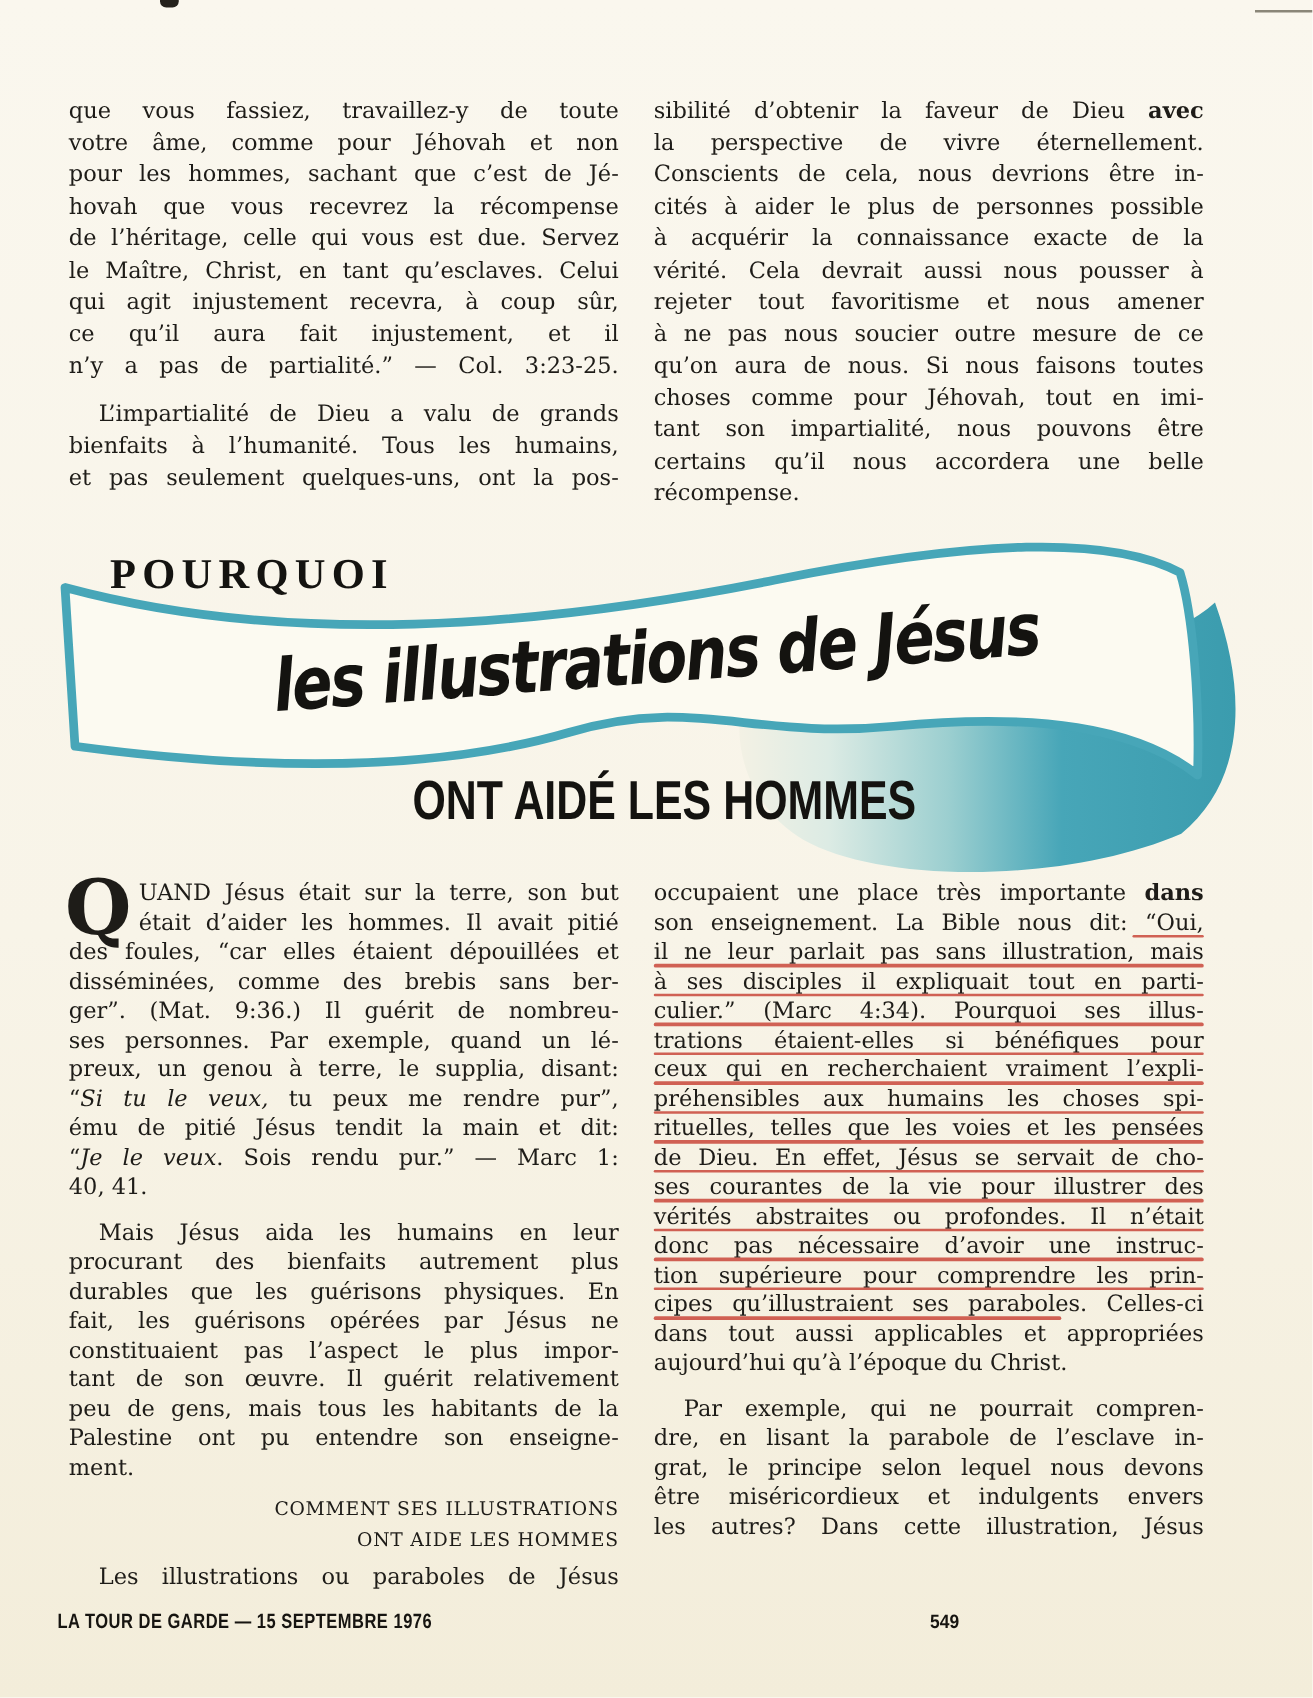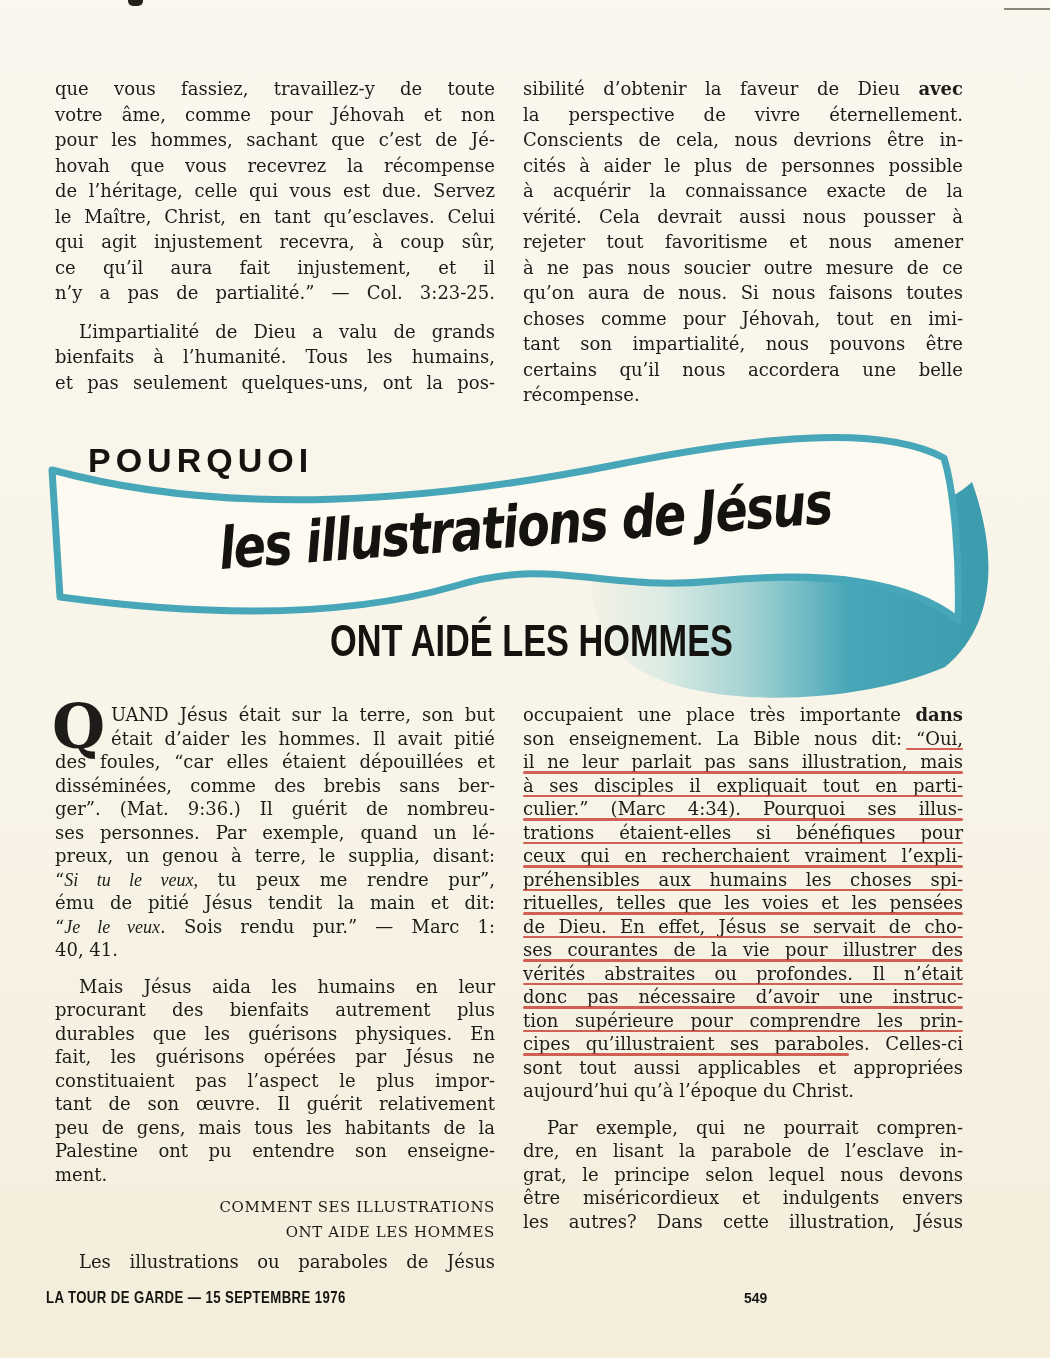--- a/index.html
+++ b/index.html
@@ -25,35 +25,35 @@
   .line.dc{padding-left:56px;}
   .redline{position:absolute;bottom:0px;height:2.2px;background:var(--red);opacity:.85;border-radius:2px;}
   .topleft{left:55px;top:76px;}
   .topright{left:523px;top:76px;}
   .artleft{left:55px;top:703px;}
   .artright{left:523px;top:703px;}
   .dropcap{position:absolute;left:-3px;top:1px;font-size:61px;line-height:46px;font-weight:bold;}
   .heading{margin-top:9px;margin-bottom:5px;text-align:right;font-weight:normal;font-size:15px;line-height:25px;letter-spacing:0.6px;}
   .banner{position:absolute;left:0;top:420px;width:1050px;height:380px;}
   .banner svg{position:absolute;left:0;top:0;}
-  .kicker{position:absolute;left:88px;top:21px;font-family:Liberation Sans, sans-serif;font-weight:bold;font-size:34px;letter-spacing:5px;color:#141310;}
+  .kicker{position:absolute;left:88px;top:21px;font-family:Liberation Serif, serif;font-weight:bold;font-size:34px;letter-spacing:5px;color:#141310;}
   .btitle{position:absolute;left:140px;top:72px;width:770px;text-align:center;
     font-family:"DejaVu Sans",sans-serif;font-weight:bold;font-style:italic;
     font-size:58px;letter-spacing:-2px;color:#141310;
     transform:rotate(-4.3deg) scaleX(0.82);transform-origin:center;white-space:nowrap;}
   .bsub{position:absolute;left:330px;top:196px;font-family:"Liberation Sans",sans-serif;font-weight:bold;
     font-size:44px;color:#141310;transform:scaleX(0.78);transform-origin:left top;white-space:nowrap;}
   .footer-left{position:absolute;left:46px;top:1288px;font-family:"Liberation Sans",sans-serif;font-weight:bold;
     font-size:16.5px;letter-spacing:0.5px;transform:scaleX(0.8);transform-origin:left top;white-space:nowrap;color:#161410;}
   .footer-page{position:absolute;left:744px;top:1289px;font-family:"Liberation Sans",sans-serif;font-weight:bold;
     font-size:15.5px;transform:scaleX(0.9);transform-origin:left top;color:#161410;}
   .speck{position:absolute;left:128px;top:0;width:15px;height:6px;background:#24211c;border-radius:0 0 5px 5px;}
   .topline{position:absolute;left:1004px;top:8px;width:46px;height:2px;background:#8a8678;}
   b{font-weight:bold;}
-  i{font-style:italic;font-family:Liberation Serif, serif;}
+  i{font-style:italic;}
 </style>
 </head>
 <body>
 
 <div class="speck"></div>
 <div class="topline"></div>
 
 <div class="col intro topleft">
     <div class="line">que vous fassiez, travaillez-y de toute</div>
     <div class="line">votre âme, comme pour Jéhovah et non</div>
@@ -147,21 +147,21 @@
     <div class="line">trations étaient-elles si bénéfiques pour<span class="redline" style="left: 0%; width: 100%;"></span></div>
     <div class="line">ceux qui en recherchaient vraiment l’expli-<span class="redline" style="left: 0%; width: 100%;"></span></div>
     <div class="line">préhensibles aux humains les choses spi-<span class="redline" style="left: 0%; width: 100%;"></span></div>
     <div class="line">rituelles, telles que les voies et les pensées<span class="redline" style="left: 0%; width: 100%;"></span></div>
     <div class="line">de Dieu. En effet, Jésus se servait de cho-<span class="redline" style="left: 0%; width: 100%;"></span></div>
     <div class="line">ses courantes de la vie pour illustrer des<span class="redline" style="left: 0%; width: 100%;"></span></div>
     <div class="line">vérités abstraites ou profondes. Il n’était<span class="redline" style="left: 0%; width: 100%;"></span></div>
     <div class="line">donc pas nécessaire d’avoir une instruc-<span class="redline" style="left: 0%; width: 100%;"></span></div>
     <div class="line">tion supérieure pour comprendre les prin-<span class="redline" style="left: 0%; width: 100%;"></span></div>
     <div class="line">cipes qu’illustraient ses paraboles. Celles-ci<span class="redline" style="left: 0%; width: 74%;"></span></div>
-    <div class="line">sont tout aussi applicables et appropriées</div>
+    <div class="line">dans tout aussi applicables et appropriées</div>
     <div class="line last">aujourd’hui qu’à l’époque du Christ.</div>
     <div class="line indent gap">Par exemple, qui ne pourrait compren-</div>
     <div class="line">dre, en lisant la parabole de l’esclave in-</div>
     <div class="line">grat, le principe selon lequel nous devons</div>
     <div class="line">être miséricordieux et indulgents envers</div>
     <div class="line">les autres? Dans cette illustration, Jésus</div>
   </div>
 
 <div class="footer-left">LA TOUR DE GARDE — 15 SEPTEMBRE 1976</div>
 <div class="footer-page">549</div>

